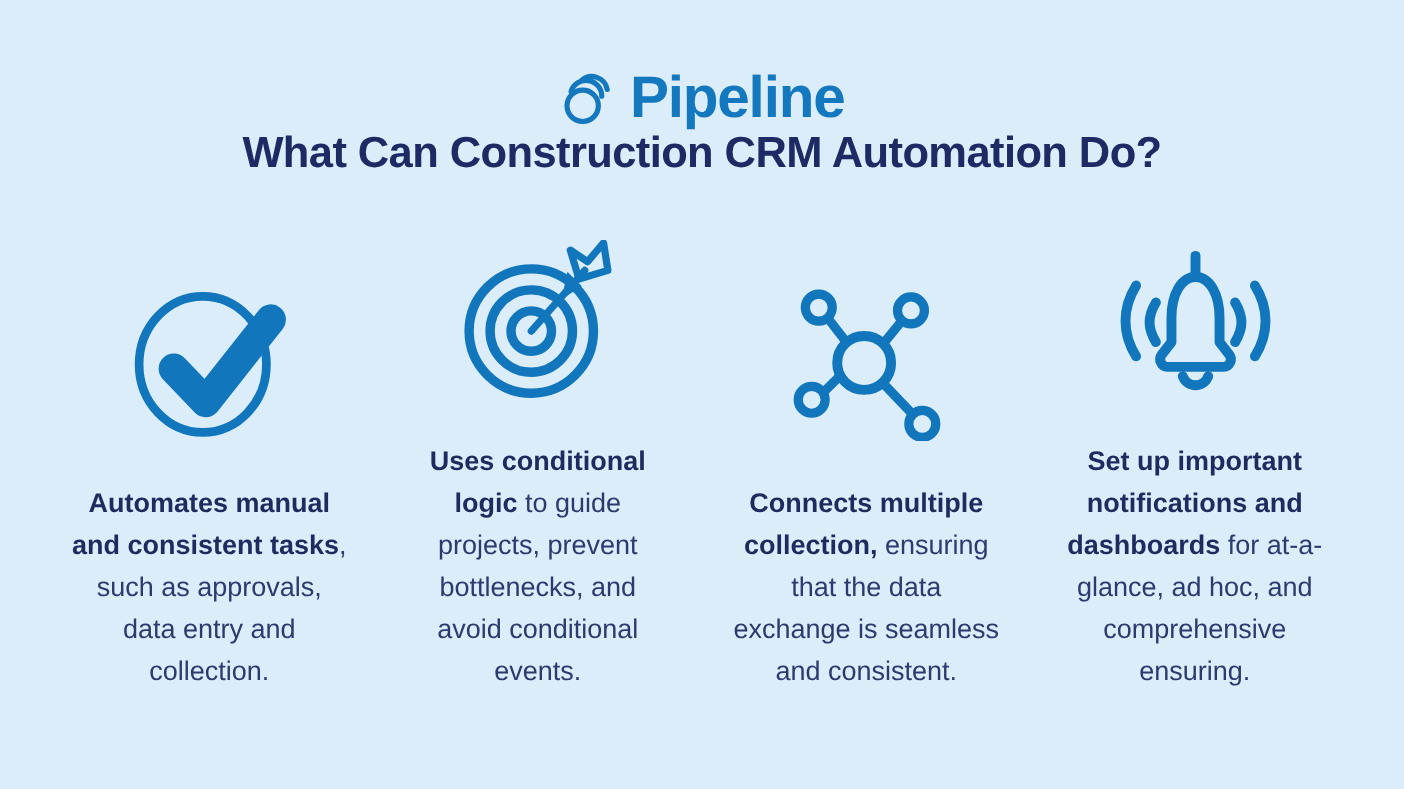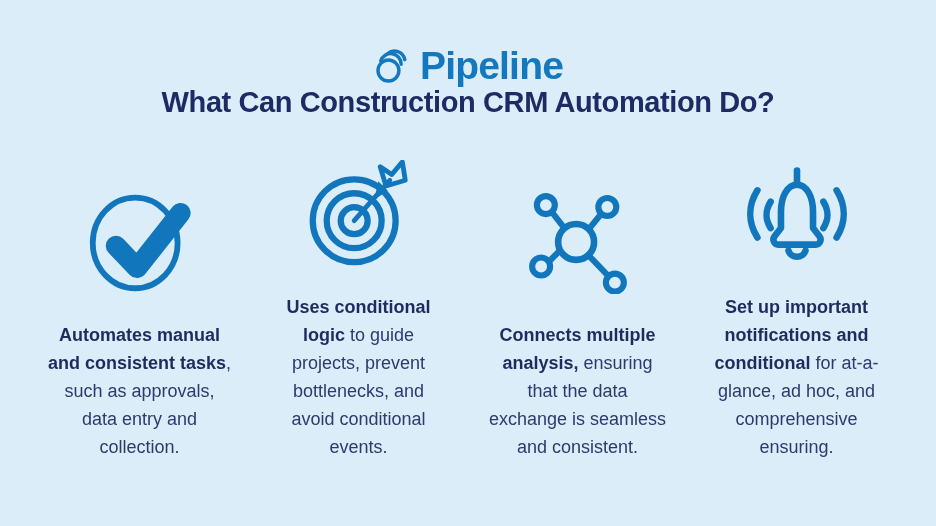--- a/index.html
+++ b/index.html
@@ -114,21 +114,21 @@
           <circle class="stroke" cx="16" cy="83" r="9.5" stroke-width="6.5"></circle>
           <circle class="stroke" cx="94" cy="100" r="9.5" stroke-width="6.5"></circle>
           <line class="stroke" x1="41" y1="43" x2="27" y2="25" stroke-width="6.5"></line>
           <line class="stroke" x1="66" y1="44" x2="79" y2="28" stroke-width="6.5"></line>
           <line class="stroke" x1="36" y1="66" x2="24" y2="78" stroke-width="6.5"></line>
           <line class="stroke" x1="66" y1="71" x2="87" y2="93" stroke-width="6.5"></line>
         </svg>
       </div>
       <div class="desc">
           <div><b>Connects multiple</b></div>
-          <div><b>analysis,</b><span> ensuring</span></div>
+          <div><b>collection,</b><span> ensuring</span></div>
           <div><span>that the data</span></div>
           <div><span>exchange is seamless</span></div>
           <div><span>and consistent.</span></div>
         </div>
     </div>
 
     <div class="col">
       <div class="icon-box">
         <svg width="132" height="106" viewBox="0 0 140 112">
           <line class="stroke" x1="70" y1="11" x2="70" y2="24" stroke-width="7" stroke-linecap="round"></line>
@@ -136,21 +136,21 @@
           <path class="stroke" d="M61 96 A9.5 9.5 0 0 0 79 96" stroke-width="7" stroke-linecap="round"></path>
           <path class="stroke" d="M28 32 C18 48 18 66 28 82" stroke-width="7" stroke-linecap="round"></path>
           <path class="stroke" d="M42 44 C36 54 36 62 42 72" stroke-width="7" stroke-linecap="round"></path>
           <path class="stroke" d="M112 32 C122 48 122 66 112 82" stroke-width="7" stroke-linecap="round"></path>
           <path class="stroke" d="M98 44 C104 54 104 62 98 72" stroke-width="7" stroke-linecap="round"></path>
         </svg>
       </div>
       <div class="desc">
           <div><b>Set up important</b></div>
           <div><b>notifications and</b></div>
-          <div><b>conditional</b><span> for at-a-</span></div>
+          <div><b>dashboards</b><span> for at-a-</span></div>
           <div><span>glance, ad hoc, and</span></div>
           <div><span>comprehensive</span></div>
           <div><span>ensuring.</span></div>
         </div>
     </div>
 
   </div>
 </div>
 
 </body></html>

